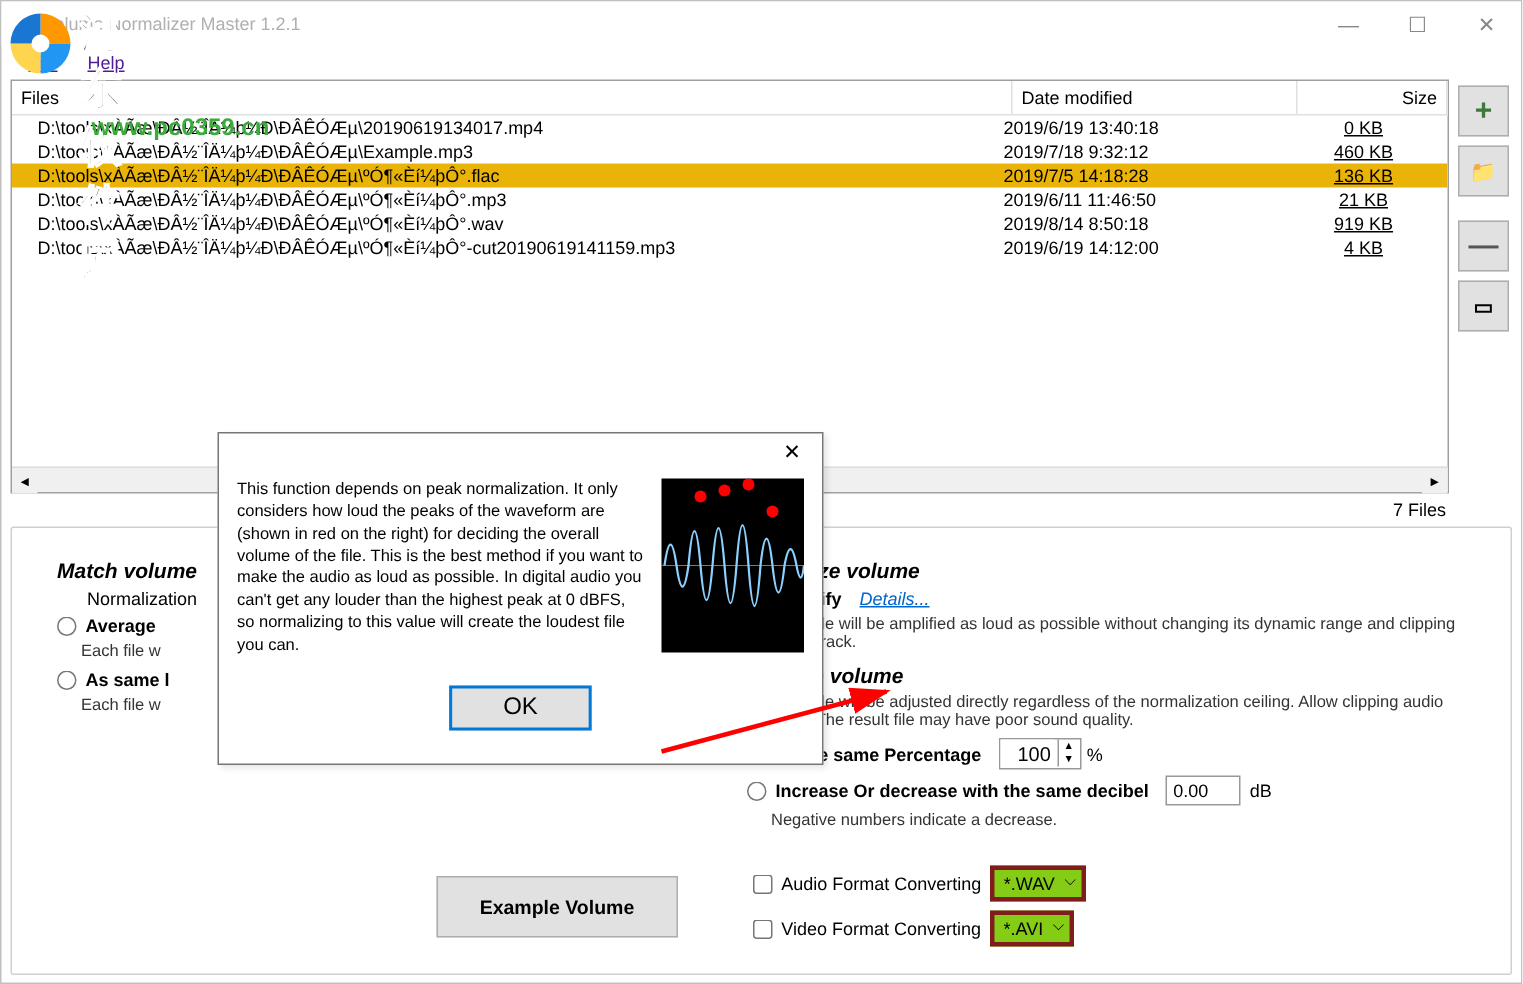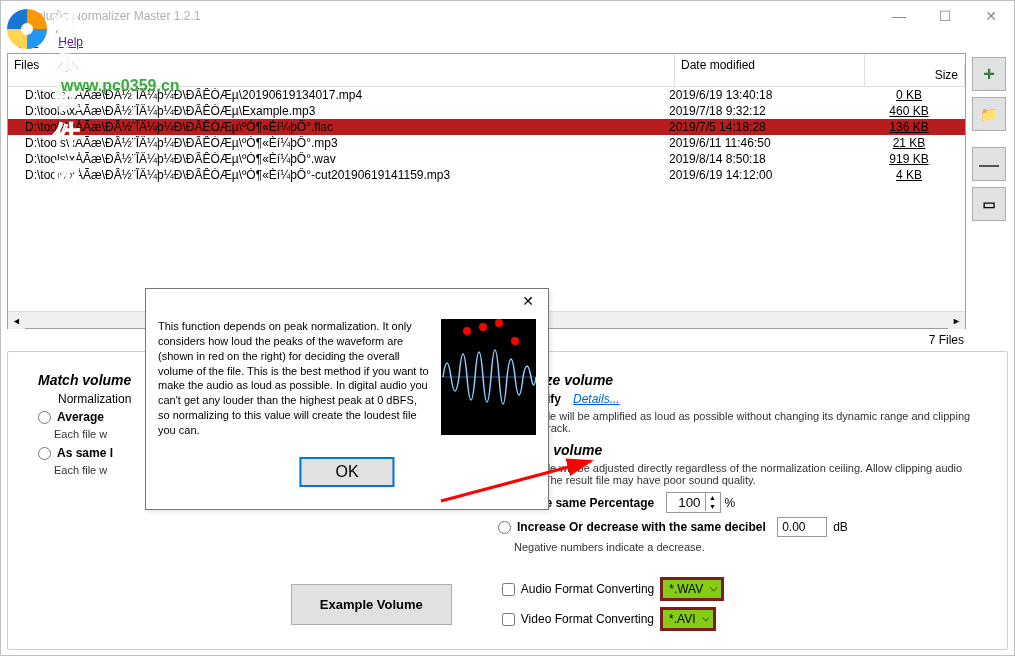--- a/index.html
+++ b/index.html
@@ -39,24 +39,24 @@
     }
     .watermark .text1 { position:absolute; top:2px; left:52px; font-size:28px; font-weight:bold; color:#333; -webkit-text-stroke:1px #fff;}
     .watermark .text2 { position:absolute; top:36px; left:60px; font-size:16px; font-weight:bold; color:#3bab3b;margin-top:40px;}
     .content-area { position:absolute; top:52px; bottom:3px; left:6px; right:6px; display:flex; flex-direction:column;}
     .file-panel { display:flex; gap:6px; height:276px;}
     .file-table-wrap { flex:1; border:1px solid #a0a0a0; background:#fff; display:flex; flex-direction:column;}
     .file-headers { display:flex; background:#fff; border-bottom:1px solid #e0e0e0;}
     .fh { padding:4px 6px; font-size:12px; border-right:1px solid #e0e0e0;}
     .fh-files { flex:1;}
     .fh-date { width:190px;}
-    .fh-size { width:100px; text-align:right;margin-top:10px;}
+    .fh-size { width:100px; text-align:right;}
     .file-rows { flex:1; overflow:hidden;}
     .file-row { display:flex; padding:1px 6px; font-size:12px;}
-    .file-row.sel { background:#b91c1c;}
+    .file-row.sel { background:#eab308;}
     .fr-name { flex:1; white-space:nowrap; overflow:hidden;margin-left:11px;}
     .fr-date { width:190px;}
     .fr-size { width:100px; text-align:center;text-decoration:underline;}
     .file-scrollbar { height:17px; background:#f0f0f0; border-top:1px solid #ddd; position:relative;}
     .file-scrollbar .arrow { width:17px; height:17px; background:#f0f0f0; position:absolute; display:flex;align-items:center;justify-content:center;font-size:9px;}
     .file-scrollbar .left {left:0;}
     .file-scrollbar .right {right:0;}
     .side-buttons { width:36px; display:flex; flex-direction:column; gap:6px; padding-top:4px;}
     .side-btn { width:34px; height:34px; border:1px solid #adadad; background:#e1e1e1; display:flex; align-items:center; justify-content:center; font-size:20px; font-weight:bold;}
     .side-btn.sp { margin-top:10px;}

